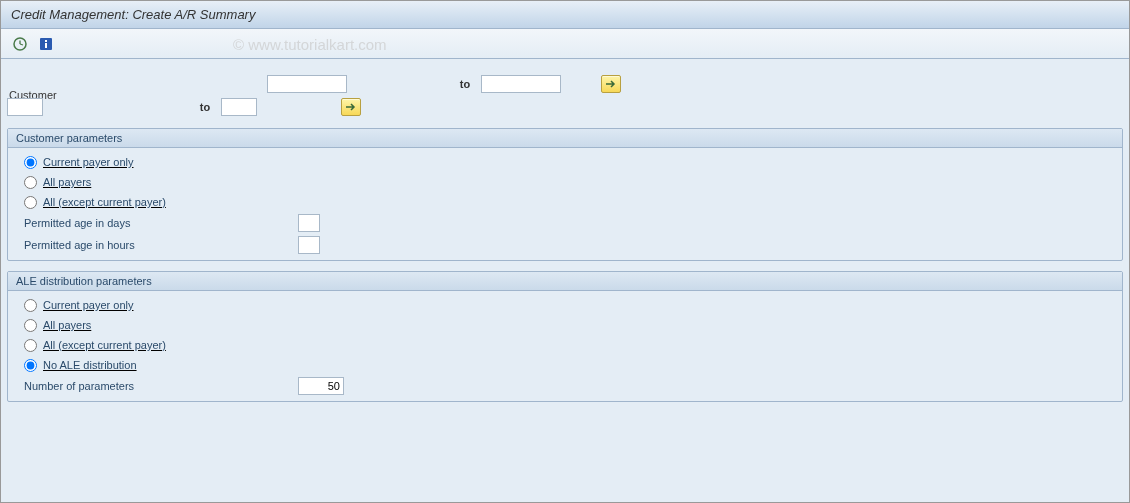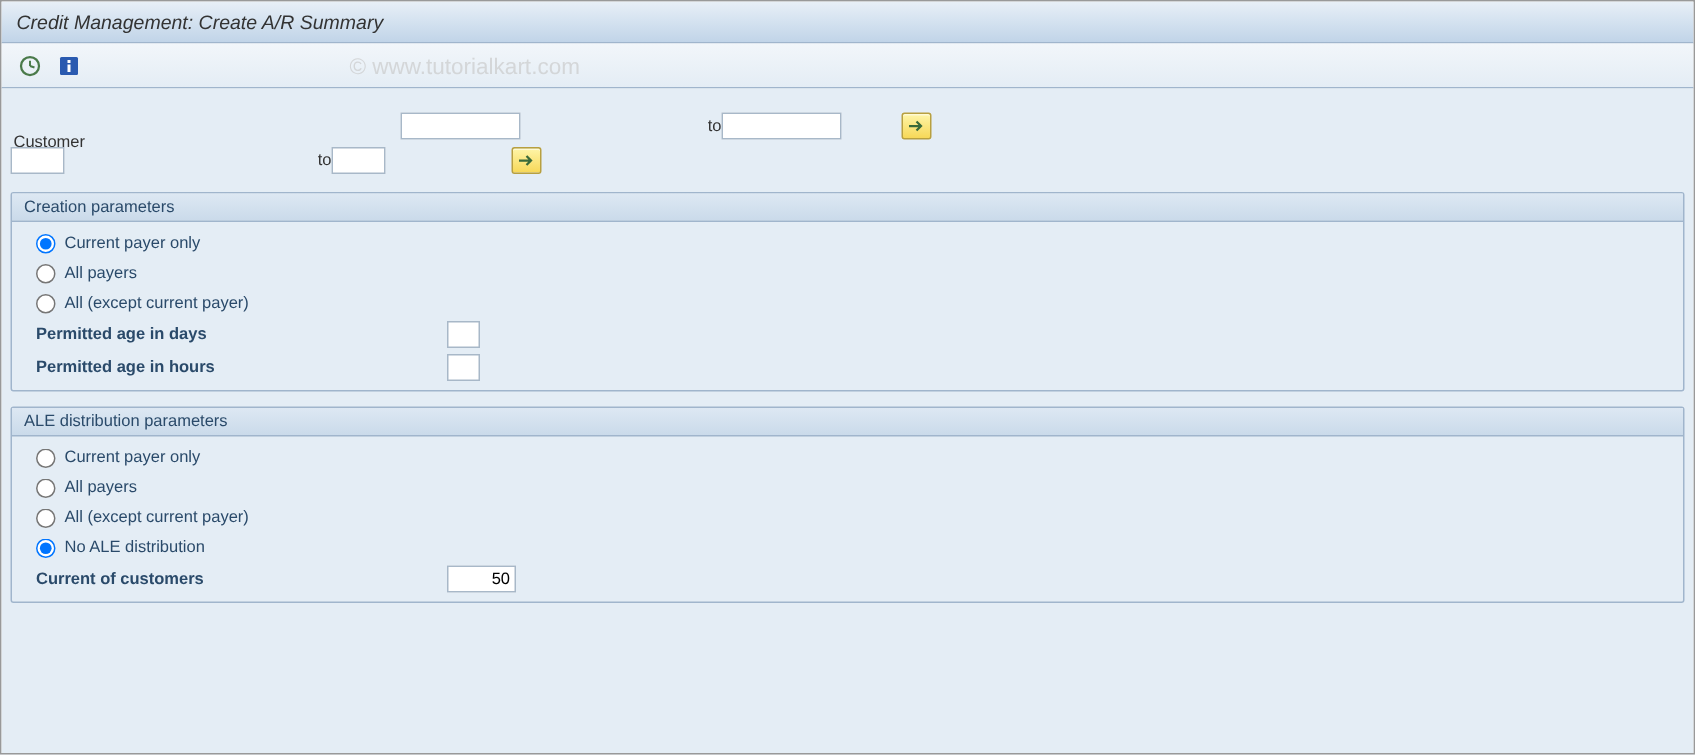--- a/index.html
+++ b/index.html
@@ -65,23 +65,24 @@
       margin-bottom: 1px;
     }
     .selection-label {
       width: 260px;
       padding-left: 2px;
       color: #333;
       margin-top: 21px;
     }
     .selection-to-label {
       width: 40px;
-      text-align: right;
+      text-align: center;
       padding-left: 8px;
       color: #333;
+      font-weight: bold;
     }
     .selection-to-spacer {
       width: 94px;
     }
     input[type="text"] {
       border: 1px solid #a8b8c8;
       background: #fff;
       height: 18px;
       font-size: 11px;
       padding: 1px 3px;
@@ -122,38 +123,38 @@
       font-size: 11px;
     }
     .group-body {
       padding: 4px 0;
     }
     .radio-row {
       display: flex;
       align-items: center;
       height: 20px;
       padding-left: 16px;
+      text-decoration: underline;
     }
     .radio-row input[type="radio"] {
       margin-right: 6px;
       margin-top: 0;
     }
     .radio-label {
       color: #2a4a6a;
     }
     .field-row {
       display: flex;
       align-items: center;
       height: 22px;
       padding-left: 16px;
     }
     .field-row .fr-label {
       width: 274px;
       color: #2a4a6a;
-      font-weight: bold;
     }
     .info-icon-bg { fill: #2a5ab0; }
     
     
     .top-selection {
       margin: 6px 0 8px 0;
     }
   </style>
 </head>
 <body>
@@ -205,21 +206,21 @@
       <div style="width:44px;"></div>
       <div class="multi-select-btn">
         <svg width="12" height="10" viewBox="0 0 12 10">
           <path d="M1 5 H8 M6 2 L9 5 L6 8" fill="none" stroke="#3a6a3a" stroke-width="1.5"></path>
         </svg>
       </div>
     </div>
   </div>
 
   <div class="group-box">
-    <div class="group-title">Creation parameters</div>
+    <div class="group-title">Customer parameters</div>
     <div class="group-body">
       <div class="radio-row">
         <input type="radio" name="creation" checked="" style="">
         <span class="radio-label">Current payer only</span>
       </div>
       <div class="radio-row">
         <input type="radio" name="creation" style="">
         <span class="radio-label">All payers</span>
       </div>
       <div class="radio-row">
@@ -250,19 +251,19 @@
       </div>
       <div class="radio-row">
         <input type="radio" name="ale" style="">
         <span class="radio-label">All (except current payer)</span>
       </div>
       <div class="radio-row">
         <input type="radio" name="ale" checked="" style="">
         <span class="radio-label">No ALE distribution</span>
       </div>
       <div class="field-row">
-        <div class="fr-label">Current of customers</div>
+        <div class="fr-label">Number of parameters</div>
         <input type="text" class="input-numcust" value="50" style="">
       </div>
     </div>
   </div>
 
 </div>
 
 </body></html>

